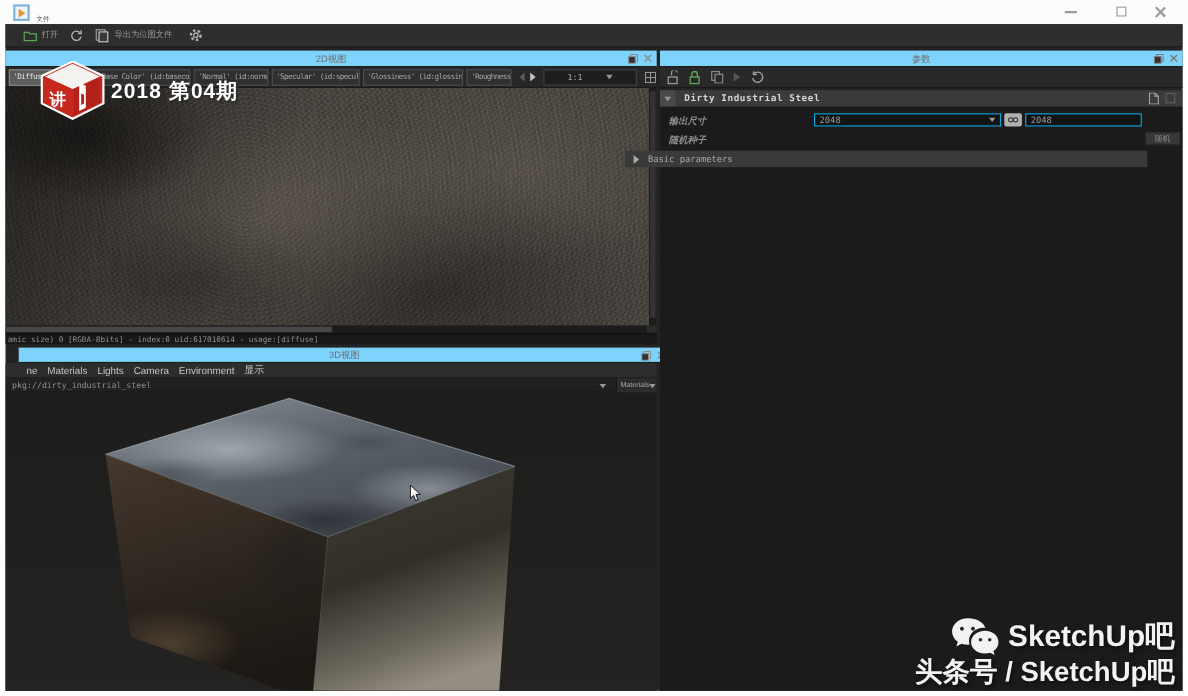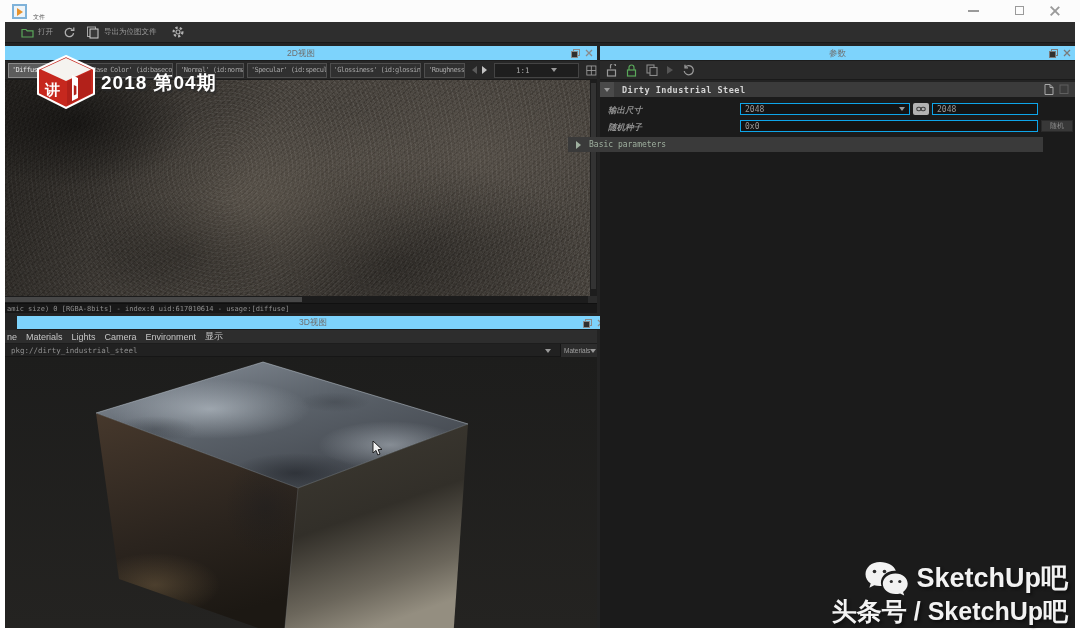--- a/index.html
+++ b/index.html
@@ -69,21 +69,21 @@
   #v2d-vthumb { left:591px; top:83px; width:5px; height:206px; background:#333; }
   #v2d-hscroll { left:5px; top:296px; width:592px; height:7px; background:#1c1c1c; }
   #v2d-hthumb { left:5px; top:297px; width:297px; height:5px; background:#474747; }
   #v2d-hcorner { left:588px; top:296px; width:9px; height:7px; background:#2b2b2b; }
   #v2d-status { left:5px; top:303px; width:592px; height:10px; background:#181818; border-top:1px solid #101010;
      color:#8f8f8f; font-family:"DejaVu Sans Mono", monospace; font-size:7px; line-height:10px; white-space:nowrap; overflow:hidden; padding-left:2px; }
 
   
   #v3d-titlebar { left:17px; top:316px; width:592px; height:14px; }
   #v3d-menubar { left:5px; top:330px; width:592px; height:14px; background:#2d2d2d; border-bottom:1px solid #1d1d1d;
-     display:flex; align-items:center; gap:9px; padding-left:2px; color:#c5c5c5; font-size:9px; }
+     display:flex; align-items:center; gap:9px; padding-left:19px; color:#c5c5c5; font-size:9px; }
   #v3d-menubar span { cursor:default; }
   #v3d-selector { left:5px; top:344px; width:592px; height:13px; background:#212121; border-bottom:1px solid #161616; }
   #pkg-select { position:absolute; left:0; top:0; width:552px; height:13px; display:flex; align-items:center; justify-content:space-between;
      padding:0 6px 0 6px; color:#8f8f8f; font-family:"DejaVu Sans Mono", monospace; font-size:7.5px; }
   #materials-btn { position:absolute; left:555px; top:0; width:37px; height:13px; background:#2c2c2c; border-left:1px solid #161616;
      display:flex; align-items:center; justify-content:space-between; padding:0 3px; color:#a0a0a0; font-size:6.5px; }
   #v3d-viewport { left:5px; top:357px; width:592px; height:271px; background:linear-gradient(#1d1d1c, #242321); overflow:hidden; }
   #cursor { position:absolute; left:367px; top:84px; }
 
   
@@ -372,23 +372,20 @@
     <svg width="10" height="8" viewBox="0 0 10 8">
       <rect x="0.8" y="2.2" width="4" height="3.6" rx="1.6" fill="none" stroke="#3c3c3c" stroke-width="1.1"></rect>
       <rect x="5.2" y="2.2" width="4" height="3.6" rx="1.6" fill="none" stroke="#3c3c3c" stroke-width="1.1"></rect>
     </svg>
   </div>
   <div class="pfield" id="size-field2">
     <span>2048</span>
   </div>
 
   <span class="prow-label" style="top:122px">随机种子</span>
-  <div class="pfield" id="seed-field">
-    <span>0x0</span>
-  </div>
   <div id="random-btn">随机</div>
 
   <div class="abs" id="section-bar">
     <div class="chev-right"></div>
     <span id="section-label">Basic parameters</span>
   </div>
 
   <div class="abs" id="wm-logo">
     <svg width="60" height="54" viewBox="0 0 60 54">
       <polygon points="30,1 58,14 58,39 30,53 2,39 2,14" fill="#c6281e" stroke="#ffffff" stroke-width="2"></polygon>

